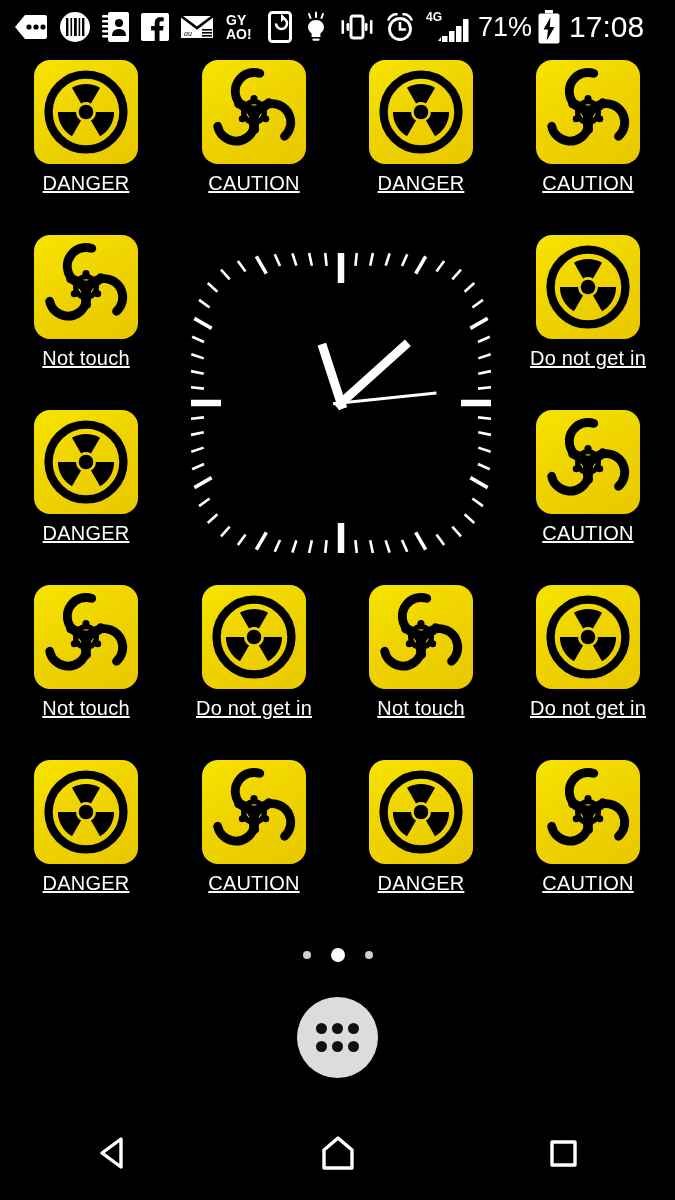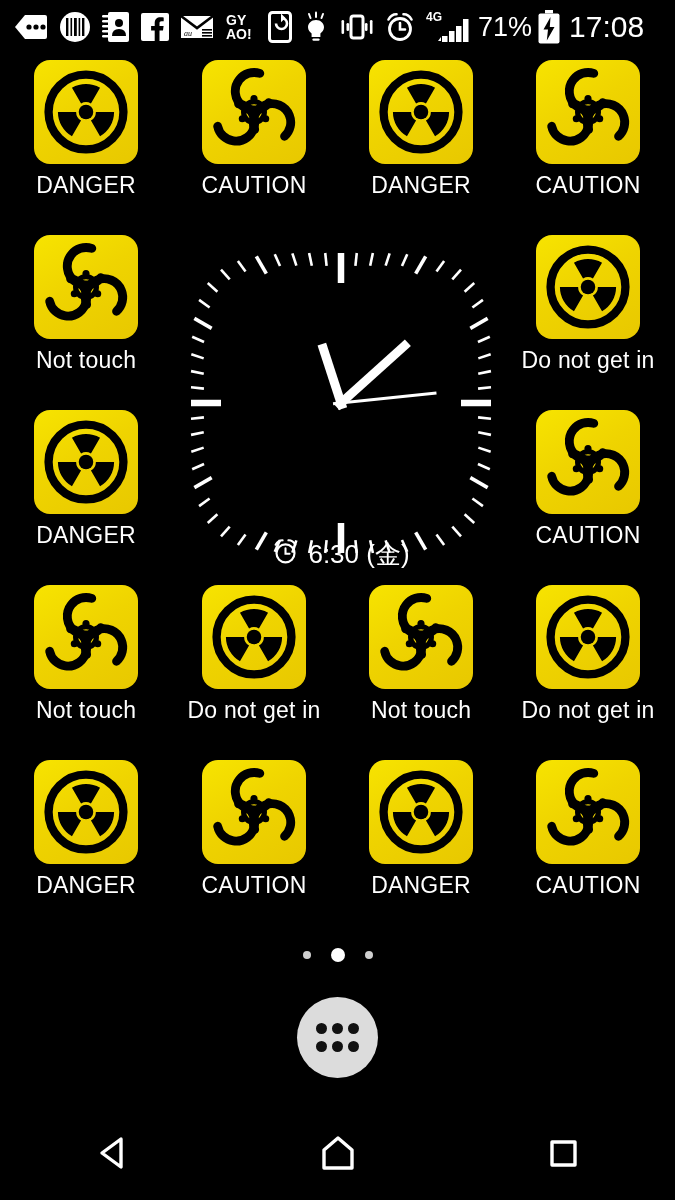--- a/index.html
+++ b/index.html
@@ -64,26 +64,27 @@
     width: 104px;
     height: 104px;
     border-radius: 16px;
     position: relative;
     overflow: hidden;
     background: linear-gradient(150deg, #f7e400 0%, #efd400 45%, #e8c800 100%);
   }
   .app-icon svg { display: block; width: 104px; height: 104px; }
   .app-label {
     margin-top: 9px;
-    font-size: 23px;
+    font-size: 20px;
     line-height: 1.05;
     color: #ffffff;
     white-space: nowrap;
     text-align: center;
     letter-spacing: 0.2px;
+    text-decoration: underline;
   }
 
   
   #clock-widget {
     position: absolute;
     left: 176px;
     top: 238px;
     width: 330px;
     height: 330px;
   }
@@ -600,31 +601,20 @@
       <line x1="90.33" y1="35.67" x2="80.33" y2="18.35" stroke="#ffffff" stroke-width="3.6"></line>
       <line x1="104.02" y1="28.05" x2="98.74" y2="16.17" stroke="#ffffff" stroke-width="2.6"></line>
       <line x1="120.38" y1="27.68" x2="116.36" y2="15.32" stroke="#ffffff" stroke-width="2.6"></line>
       <line x1="135.83" y1="27.77" x2="133.13" y2="15.05" stroke="#ffffff" stroke-width="2.6"></line>
       <line x1="150.59" y1="27.93" x2="149.23" y2="15.00" stroke="#ffffff" stroke-width="2.6"></line>
       <line x1="166.85" y1="170.71" x2="145.84" y2="106.03" stroke="#ffffff" stroke-width="9" stroke-linecap="butt"></line>
       <line x1="160.54" y1="169.01" x2="231.88" y2="104.78" stroke="#ffffff" stroke-width="9" stroke-linecap="butt"></line>
       <line x1="157.04" y1="165.84" x2="260.47" y2="154.97" stroke="#ffffff" stroke-width="3" stroke-linecap="butt"></line>
       <circle cx="165" cy="165" r="4" fill="#ffffff"></circle>
     </svg>
-  <div id="alarm-row">
-    <span>
-      <svg width="27" height="27" viewBox="0 0 30 30">
-        <circle cx="15" cy="17" r="10" fill="none" stroke="#fff" stroke-width="2.4"></circle>
-        <path d="M15 11.5 V17.5 H19.5" fill="none" stroke="#fff" stroke-width="2.3" stroke-linecap="round"></path>
-        <path d="M4 7.5 Q7 2.4 11.8 2.6" fill="none" stroke="#fff" stroke-width="2.3" stroke-linecap="round"></path>
-        <path d="M26 7.5 Q23 2.4 18.2 2.6" fill="none" stroke="#fff" stroke-width="2.3" stroke-linecap="round"></path>
-      </svg>
-    </span>
-    <span id="alarm-text">6:30 (金)</span>
-  </div>
 </div>
 
 <div id="page-dots">
     <div class="page-dot"></div>
     <div class="page-dot active"></div>
     <div class="page-dot"></div>
   </div>
 
 <div id="app-drawer-button">
     <span class="dot"></span>

